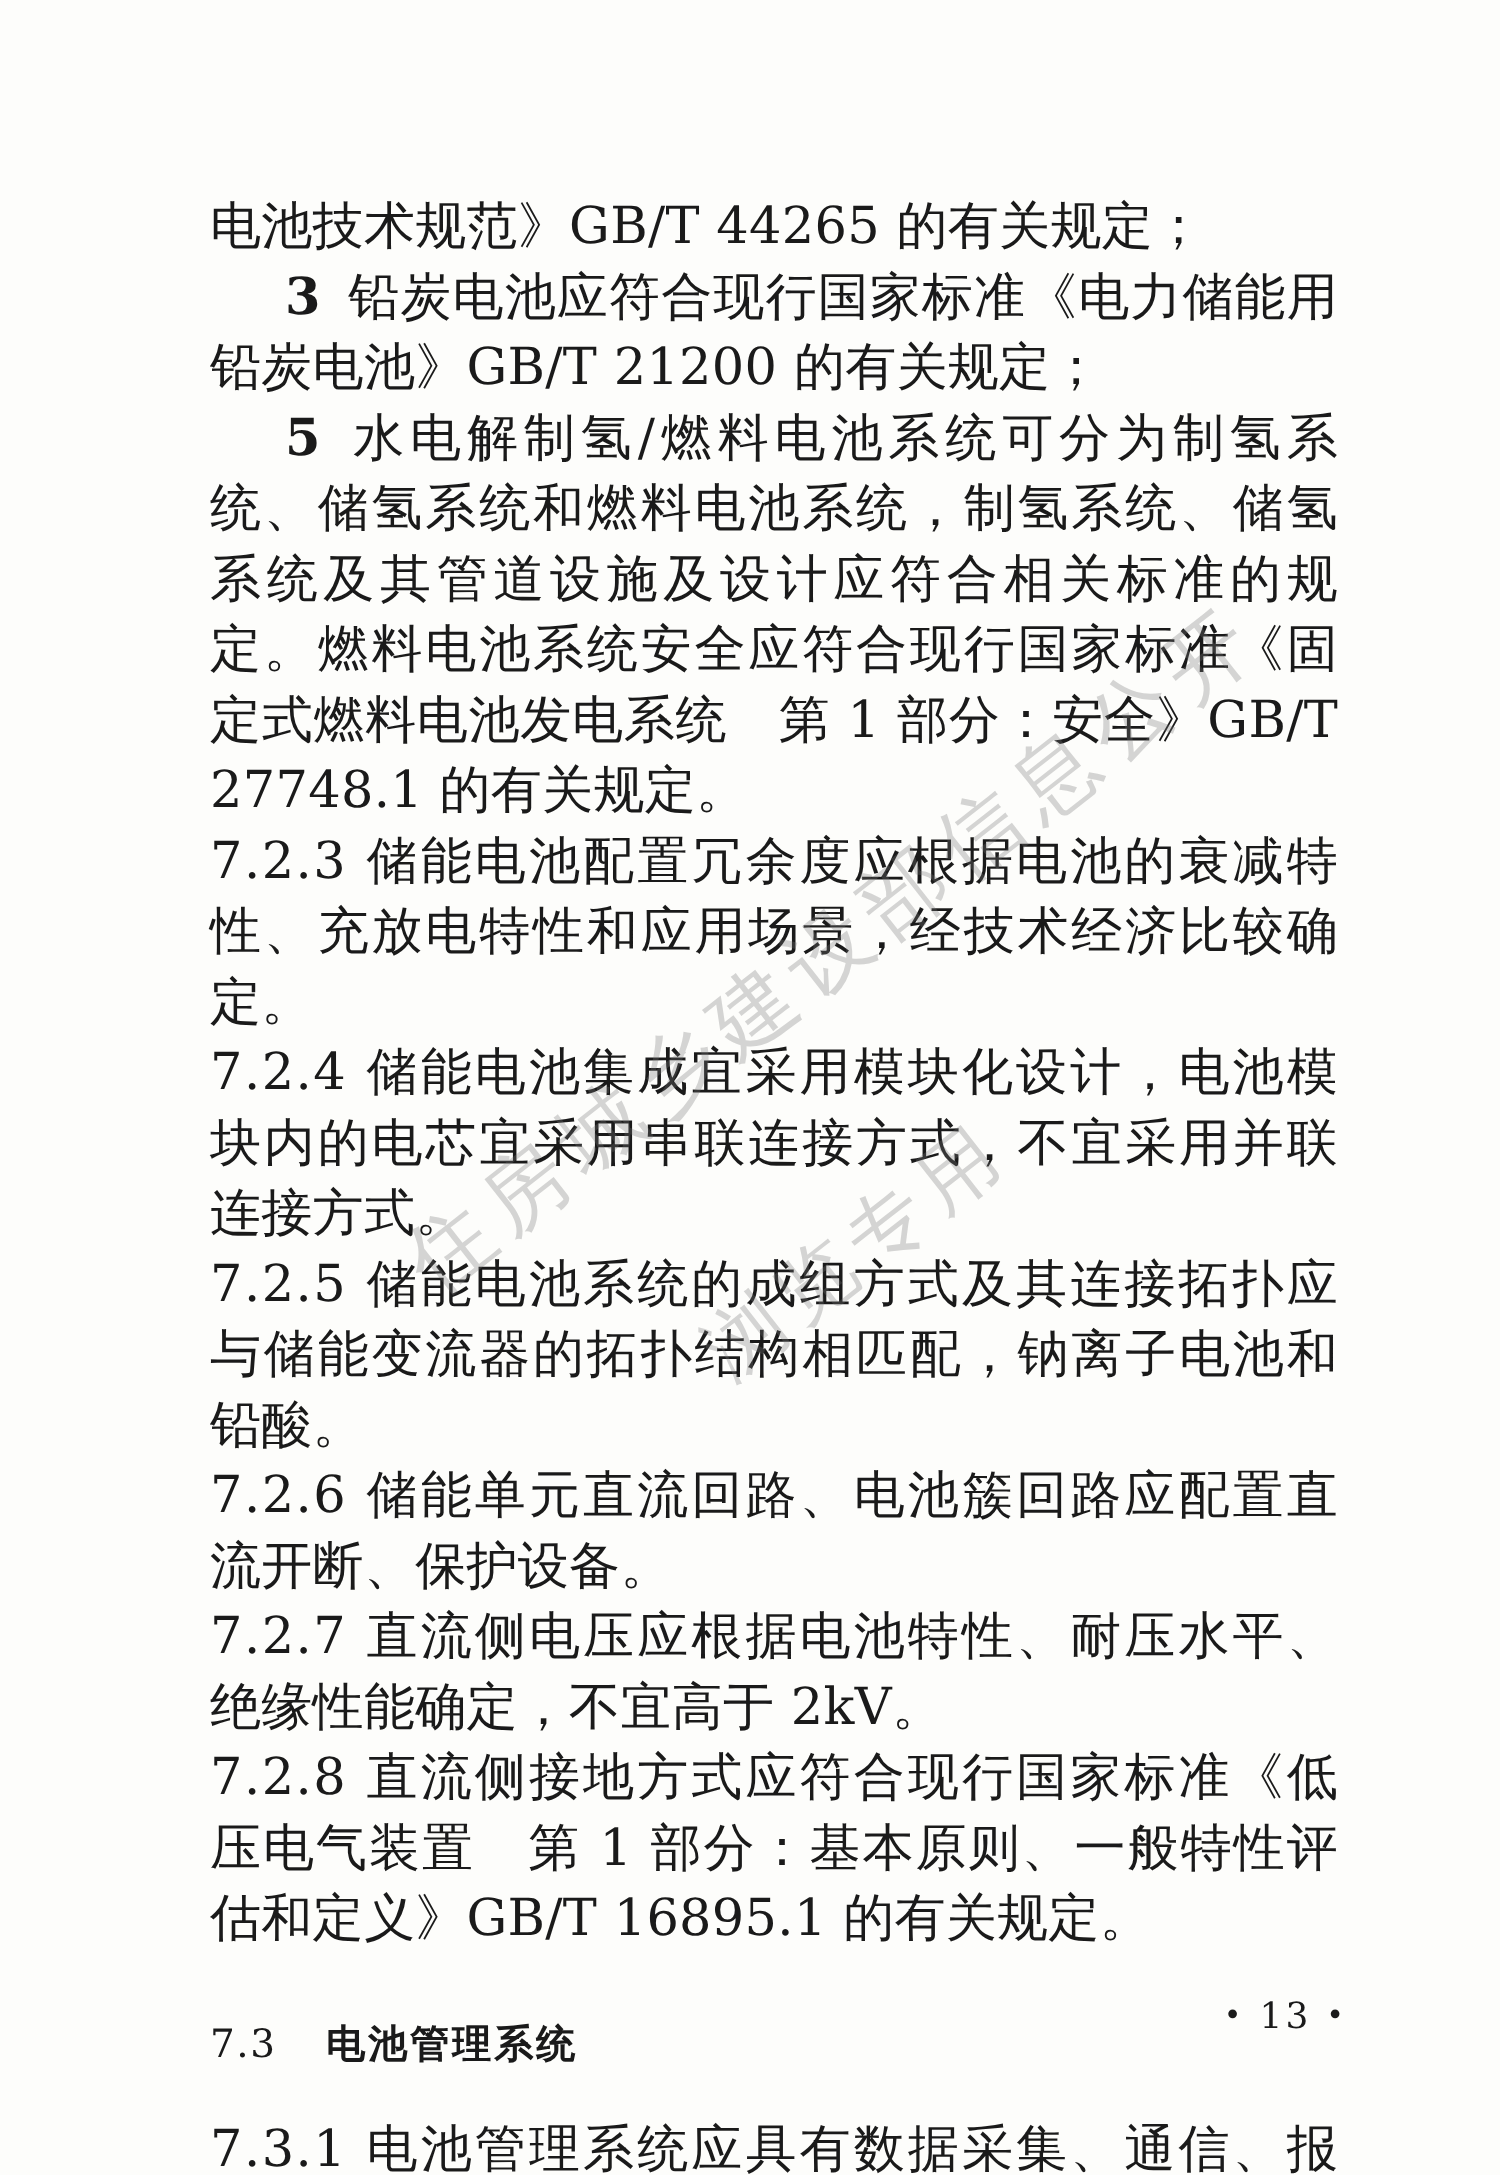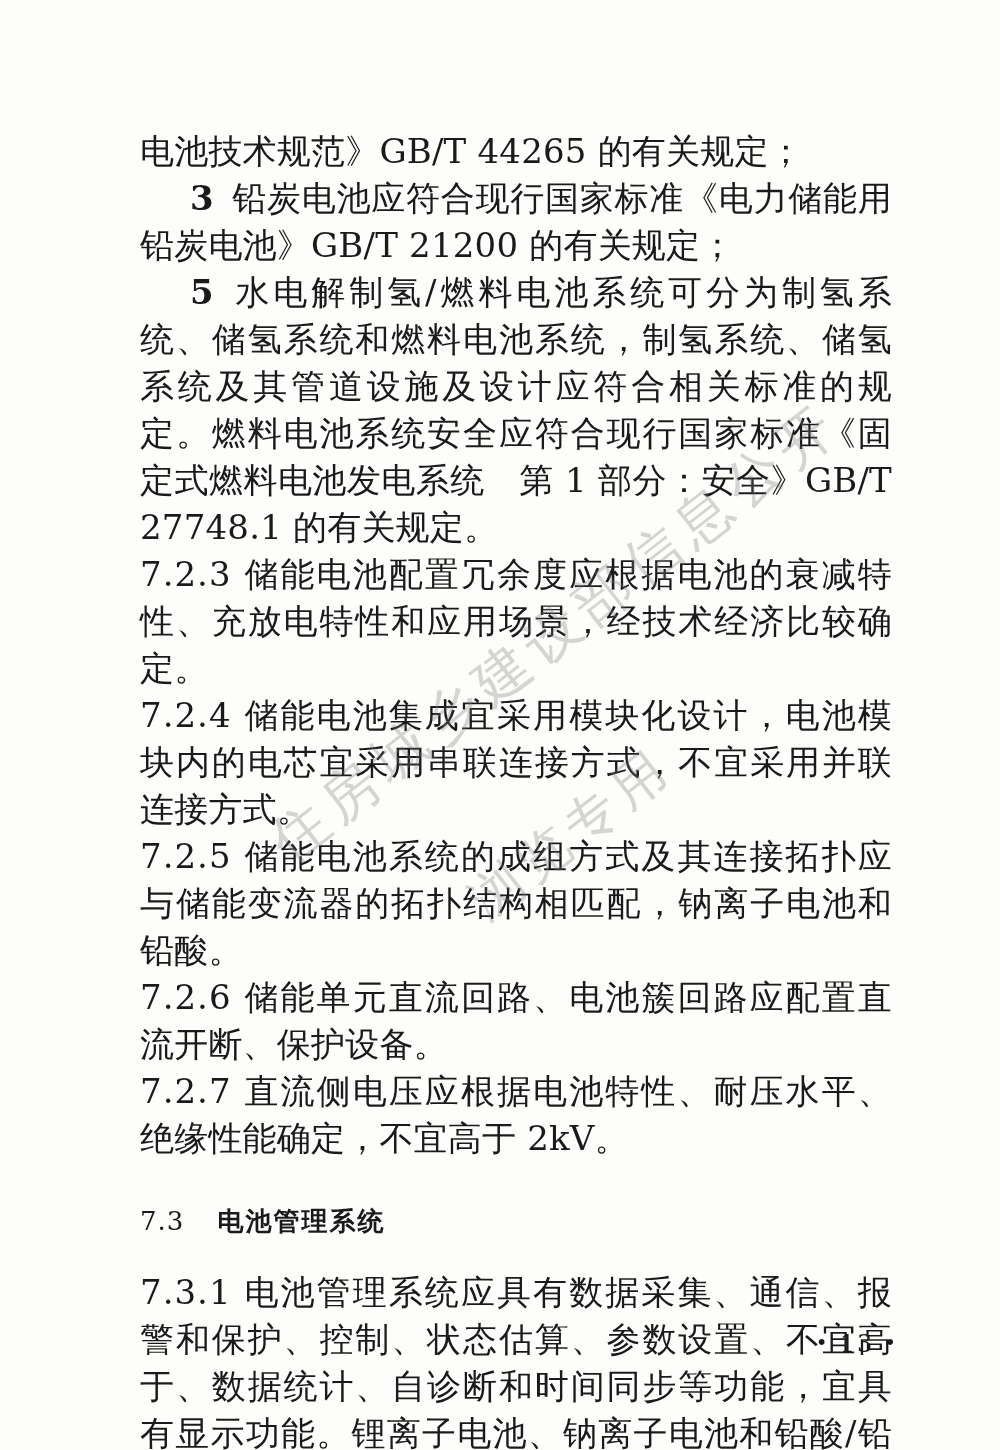--- a/index.html
+++ b/index.html
@@ -147,20 +147,24 @@
     <p class="para hang">
       <span class="num">7.2.6</span>
       <span>储能单元直流回路、电池簇回路应配置直流开断、保护设备。</span>
     </p>
 
     <p class="para hang">
       <span class="num">7.2.7</span>
       <span>直流侧电压应根据电池特性、耐压水平、绝缘性能确定，不宜高于 2kV。</span>
     </p>
 
+    <p class="para hang">
+      <span class="num">7.2.8</span>
+      <span>直流侧接地方式应符合现行国家标准《低压电气装置　第 1 部分：基本原则、一般特性评估和定义》GB/T 16895.1 的有关规定。</span>
+    </p>
 
     <div class="section-head">
       <span class="sh-num num">7.3</span>
       <span>电池管理系统</span>
     </div>
 
     <p class="para hang">
       <span class="num">7.3.1</span>
       <span>电池管理系统应具有数据采集、通信、报警和保护、控制、状态估算、参数设置、不宜高于、数据统计、自诊断和时间同步等功能，宜具有显示功能。锂离子电池、钠离子电池和铅酸/铅炭电池管理系统还应具备均衡和绝缘电阻检测功能。</span>
     </p>

